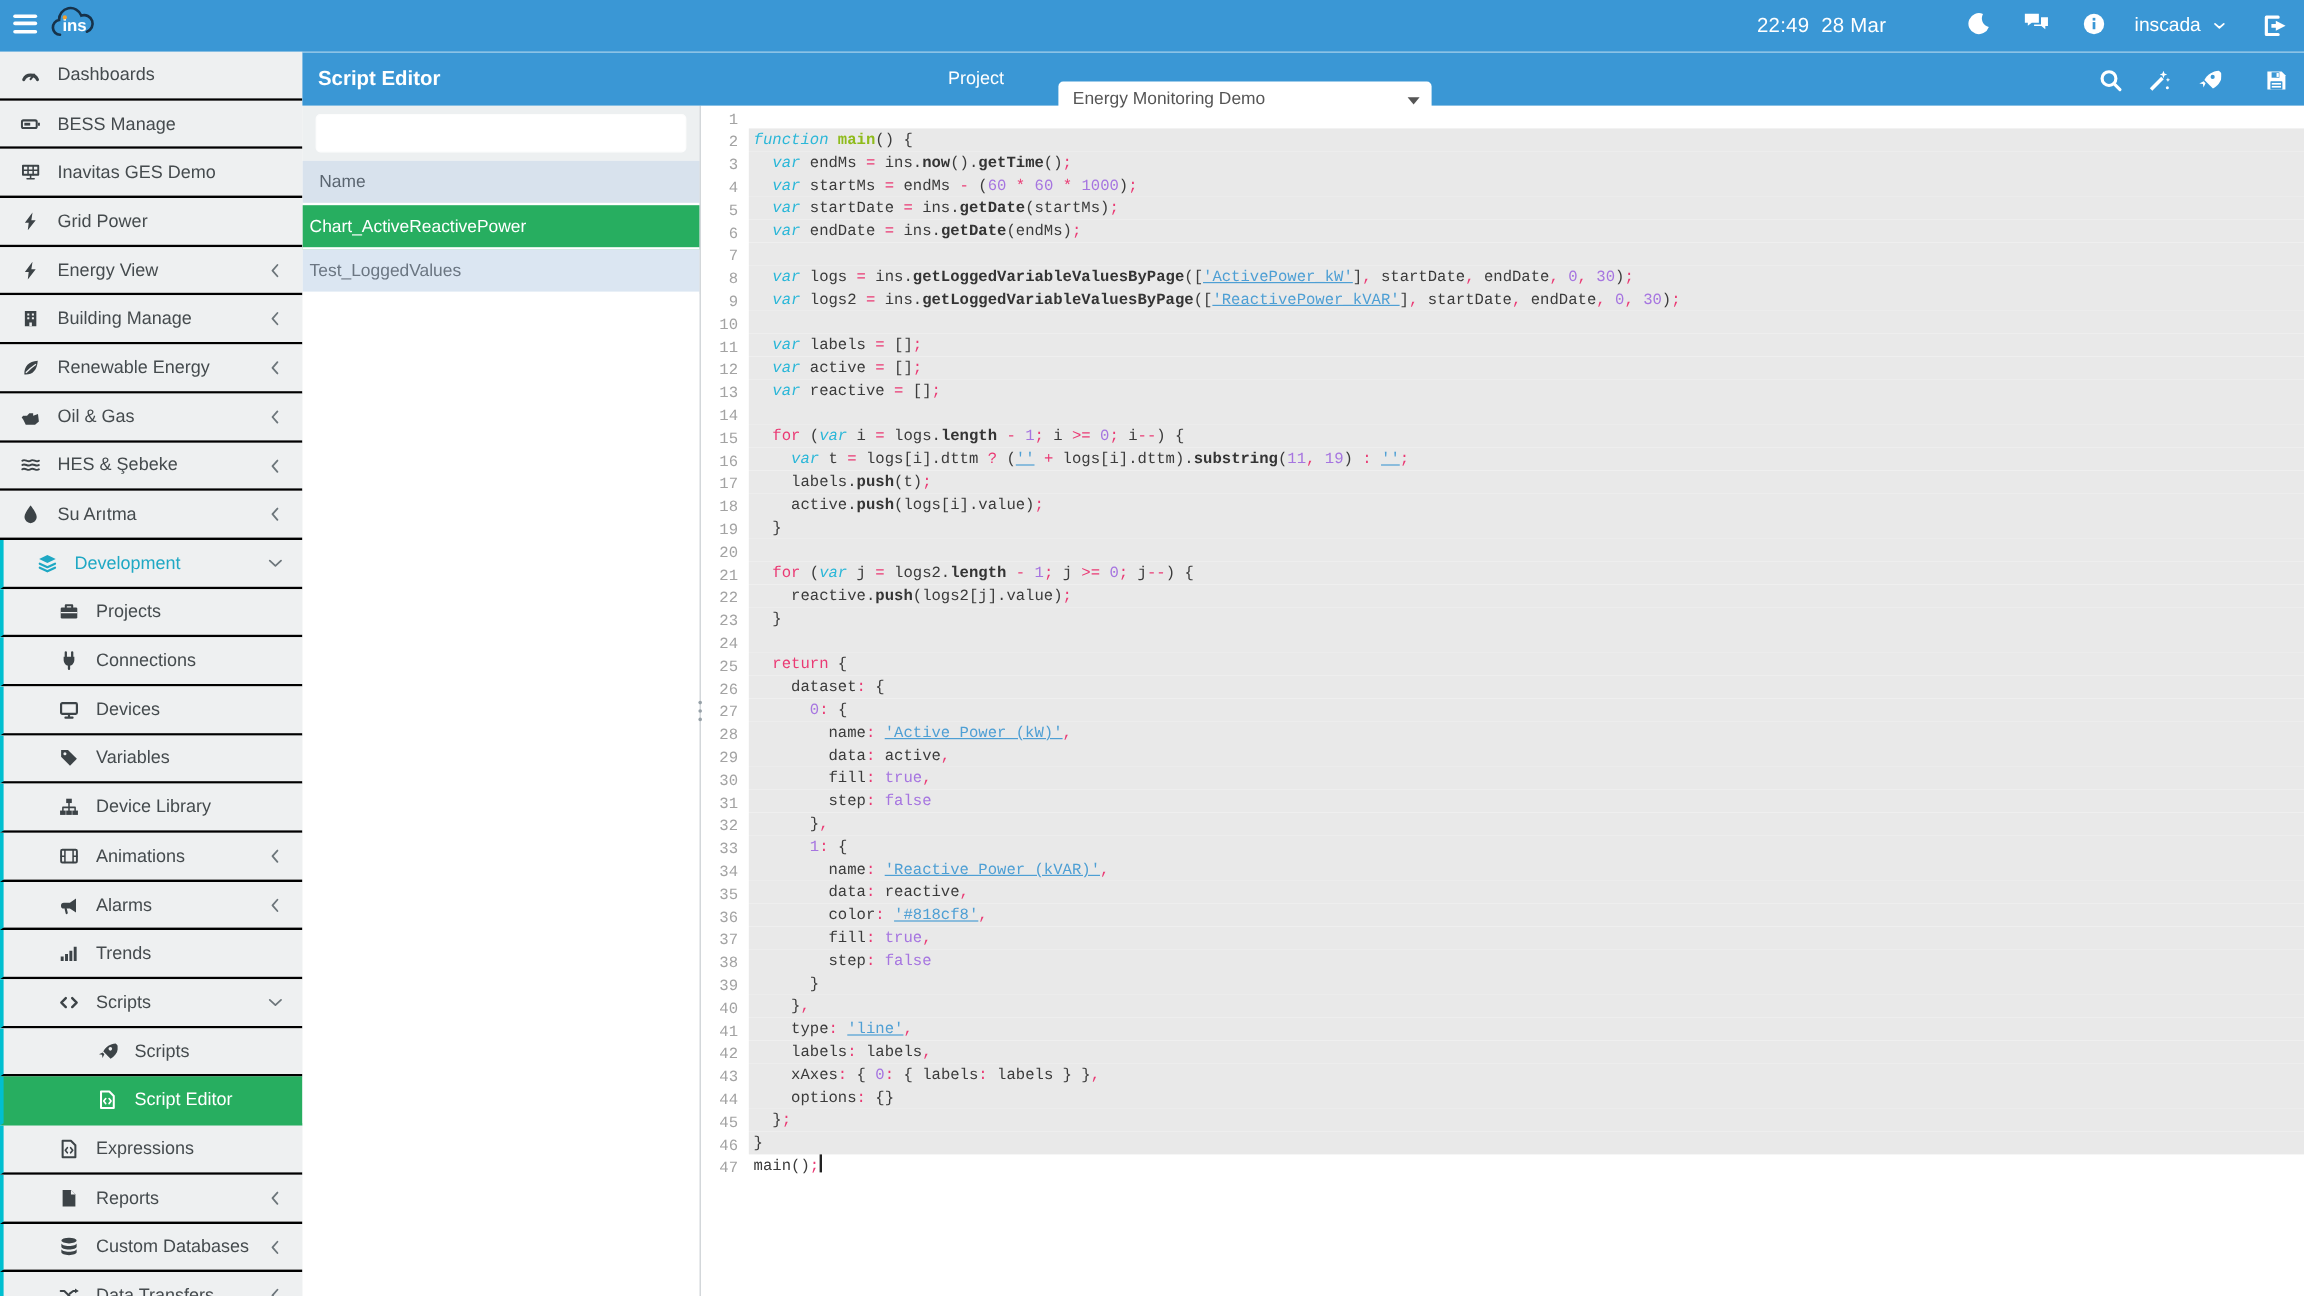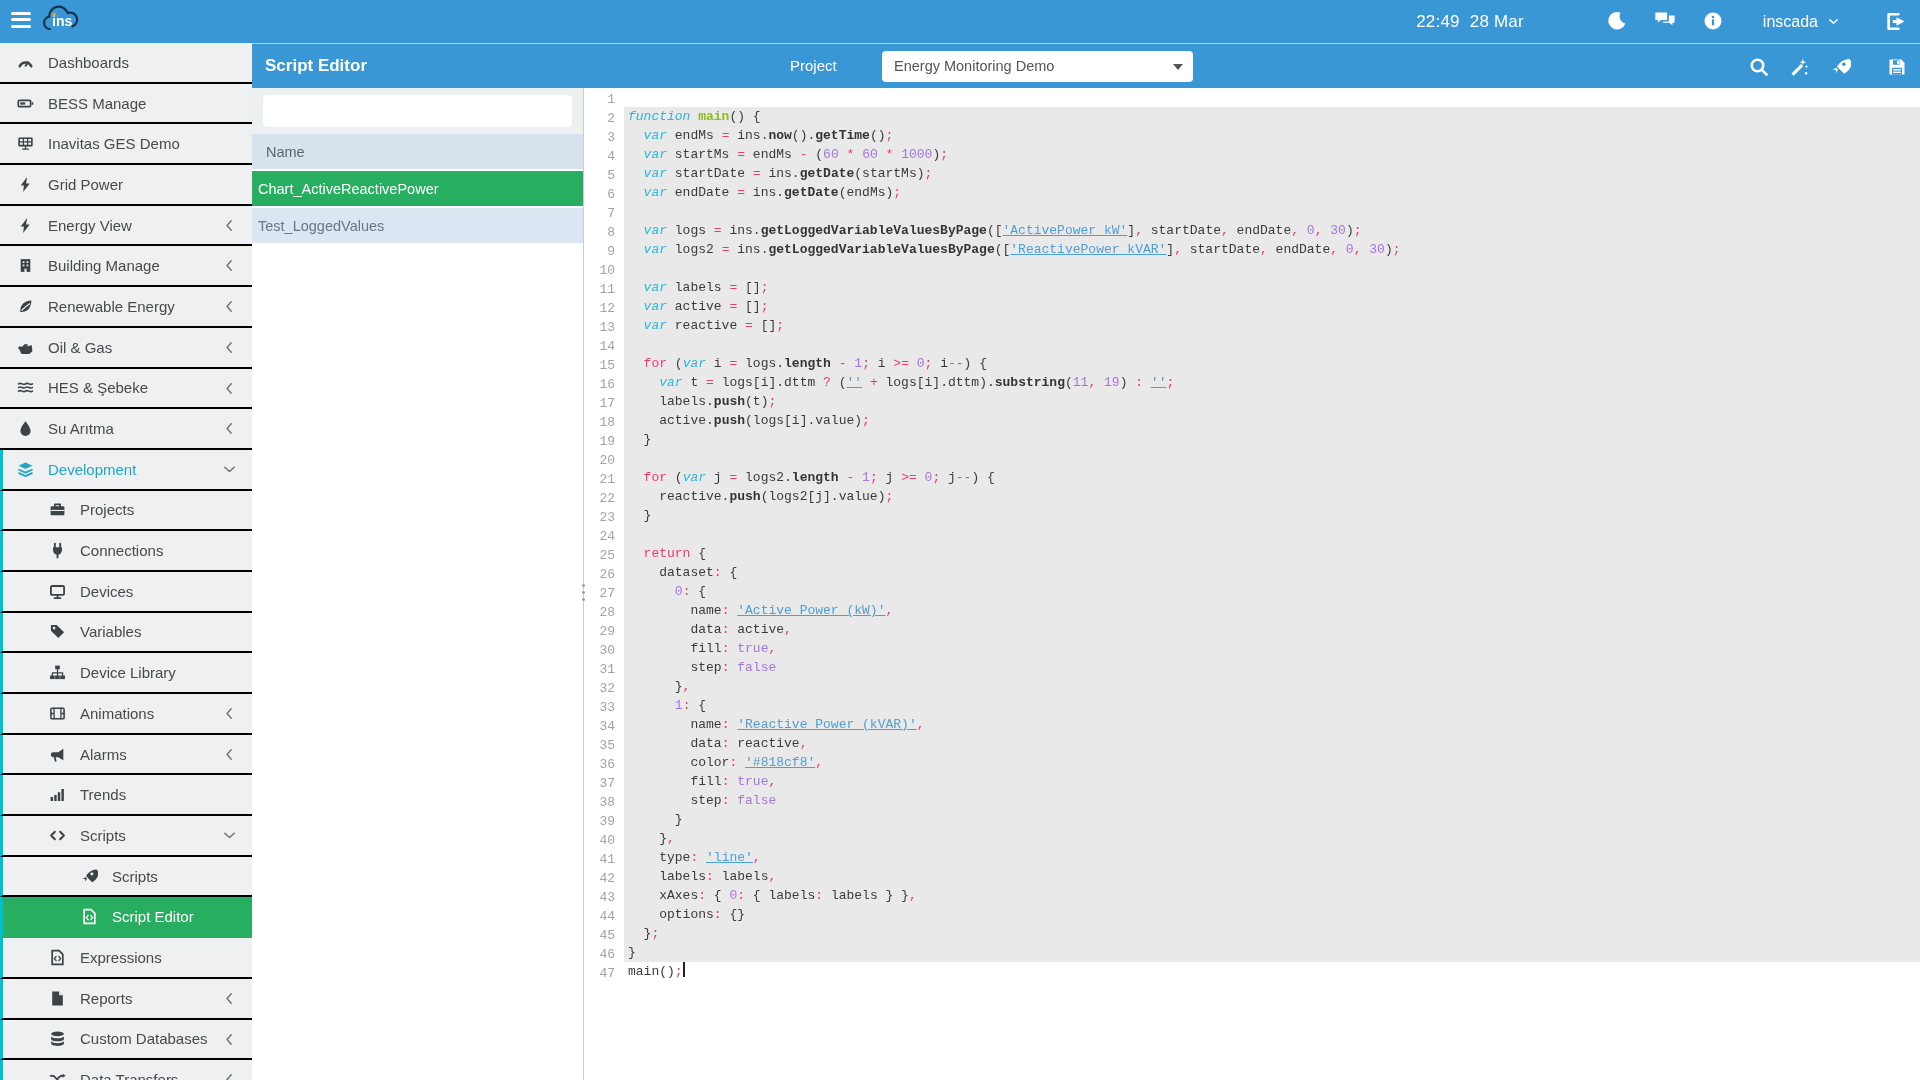--- a/index.html
+++ b/index.html
@@ -5,54 +5,54 @@
   * { box-sizing: border-box; margin: 0; padding: 0; }
   html,body { width:1920px; height:1080px; overflow:hidden; background:#fff;
     font-family:"Liberation Sans", sans-serif; }
   .stage { position:relative; width:1920px; height:1080px; background:#fff; overflow:hidden; }
 
   
   .topbar { position:absolute; left:0; top:0; right:0; height:43px; background:#3a97d5; z-index:5; }
   .hamburger { position:absolute; left:11px; top:11px; width:24px; height:21px; background:none; border:none; cursor:pointer; }
   .hamburger span { display:block; width:20px; height:3px; background:#fff; border-radius:2px; margin:0 0 3.5px 0; }
   .logo { position:absolute; left:40px; top:2px; width:42px; height:38px; }
-  .nav-right { position:absolute; right:0; top:0; height:43px; display:flex; align-items:center; padding-right:13px; color:#fff;gap:16px; }
+  .nav-right { position:absolute; right:0; top:0; height:43px; display:flex; align-items:center; padding-right:13px; color:#fff; }
   .nav-time { font-size:17px; color:#fff; margin-right:40px; letter-spacing:.2px; }
   .nav-time .date { margin-left:10px; }
   .icon-btn { background:none; border:none; cursor:pointer; color:#fff; display:inline-flex; align-items:center; justify-content:center; padding:0; }
   .icon-btn svg { display:block; }
   .nav-right .icon-btn { margin-left:27px; }
   .user-menu { display:flex; align-items:center; margin-left:24px; color:#fff; font-size:16px; cursor:pointer; }
   .user-menu .caret { margin-left:9px; display:inline-flex; }
   .nav-right .signout { margin-left:30px; }
 
   
   .subheader { position:absolute; left:252px; top:43px; right:0; height:45px; background:#3a97d5;
     border-top:1px solid rgba(255,255,255,.55); z-index:4; }
   .page-title { position:absolute; left:13px; top:0; height:45px; line-height:44px; color:#fff; font-size:17px; font-weight:bold; }
   .project-label { position:absolute; left:538px; top:0; height:45px; line-height:44px; color:#fff; font-size:15px; }
-  .project-select { position:absolute; left:630px; top:7px; width:311px; height:31px; background:#fff; border-radius:4px;
+  .project-select { position:absolute; left:630px; top:24px; width:311px; height:31px; background:#fff; border-radius:4px;
     color:#555; font-size:14.5px; line-height:31px; padding:0 30px 0 12px; cursor:pointer; }
   .project-select .sel-caret { position:absolute; right:10px; top:13px; width:0; height:0;
     border-left:5px solid transparent; border-right:5px solid transparent; border-top:6px solid #555; }
   .header-actions { position:absolute; right:0; top:0; height:45px; display:flex; align-items:center; padding-right:13px; }
   .header-actions .icon-btn { margin-left:21px; }
   .header-actions .icon-btn.extra-gap { margin-left:36px; }
 
   
   .sidebar { position:absolute; left:0; top:43px; width:252px; bottom:0; background:#eef0f1; overflow:hidden; z-index:3; }
   .side-item { position:relative; display:flex; align-items:center; height:40.7px; background:#eef0f1;
     border-bottom:2px solid #000000; color:#454b4e; font-size:15px; cursor:pointer; }
   .side-item .icon { width:17px; height:17px; margin-right:14px; display:inline-flex; color:#3c4347; --ko:#eef0f1; flex:none; }
   .side-item .icon svg { width:100%; height:100%; }
   .lvl0 { padding-left:17px; }
   .lvl1 { padding-left:49px; }
   .lvl2 { padding-left:81px; }
   .dev-block { border-left:3px solid #00bfd0; }
-  .dev-block.lvl0 { padding-left:14px; }
+  .dev-block.lvl0 { padding-left:28px; }
   .dev-block.lvl1 { padding-left:46px; }
   .dev-block.lvl2 { padding-left:78px; }
   .side-item.dev, .side-item.dev .icon { color:#1fa8c4; }
   .side-item.active { background:#27ae60; color:#fff; border-bottom-color:#27ae60; }
   .side-item.active .icon { color:#fff; --ko:#27ae60; }
   .chev { position:absolute; right:15px; top:12px; width:15px; height:15px; color:#6d767b; }
   .chev svg { width:100%; height:100%; }
   .st { fill:none; stroke:currentColor; stroke-linecap:round; stroke-linejoin:round; }
 
   

